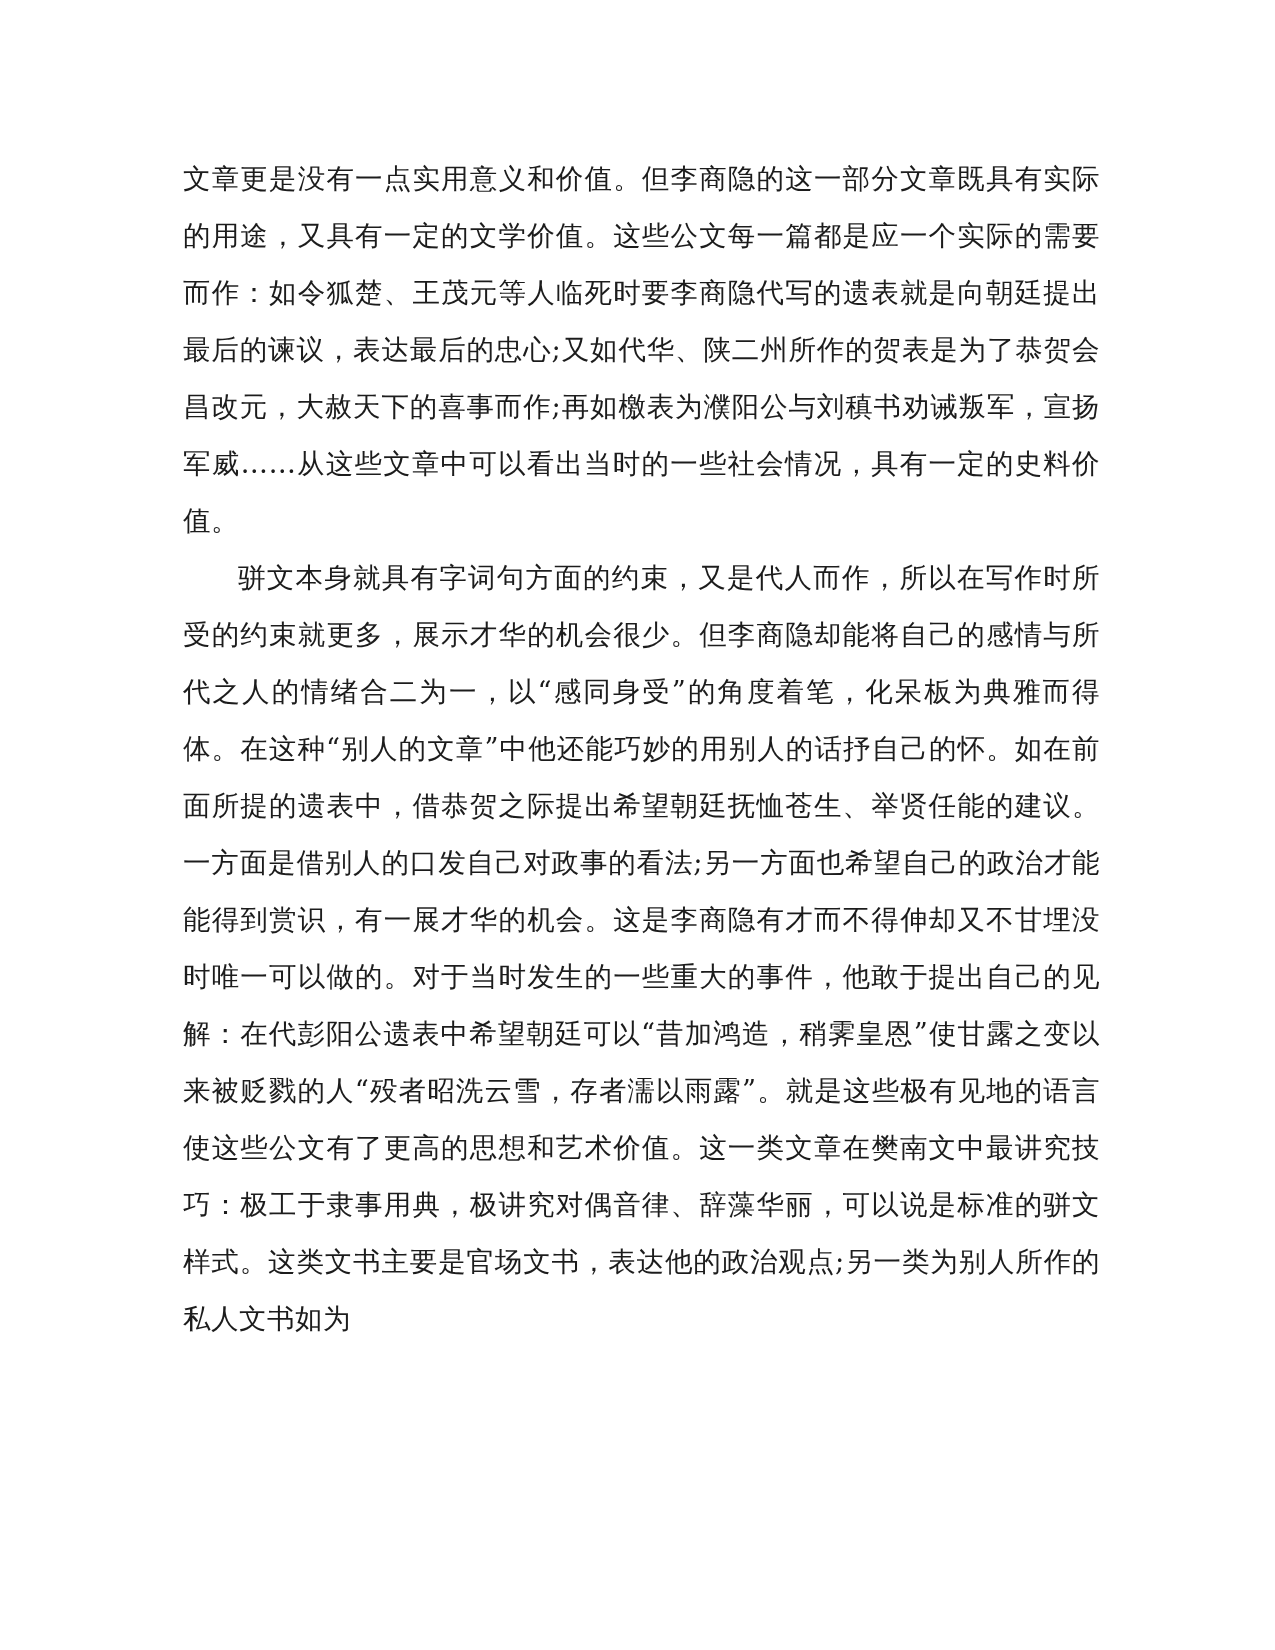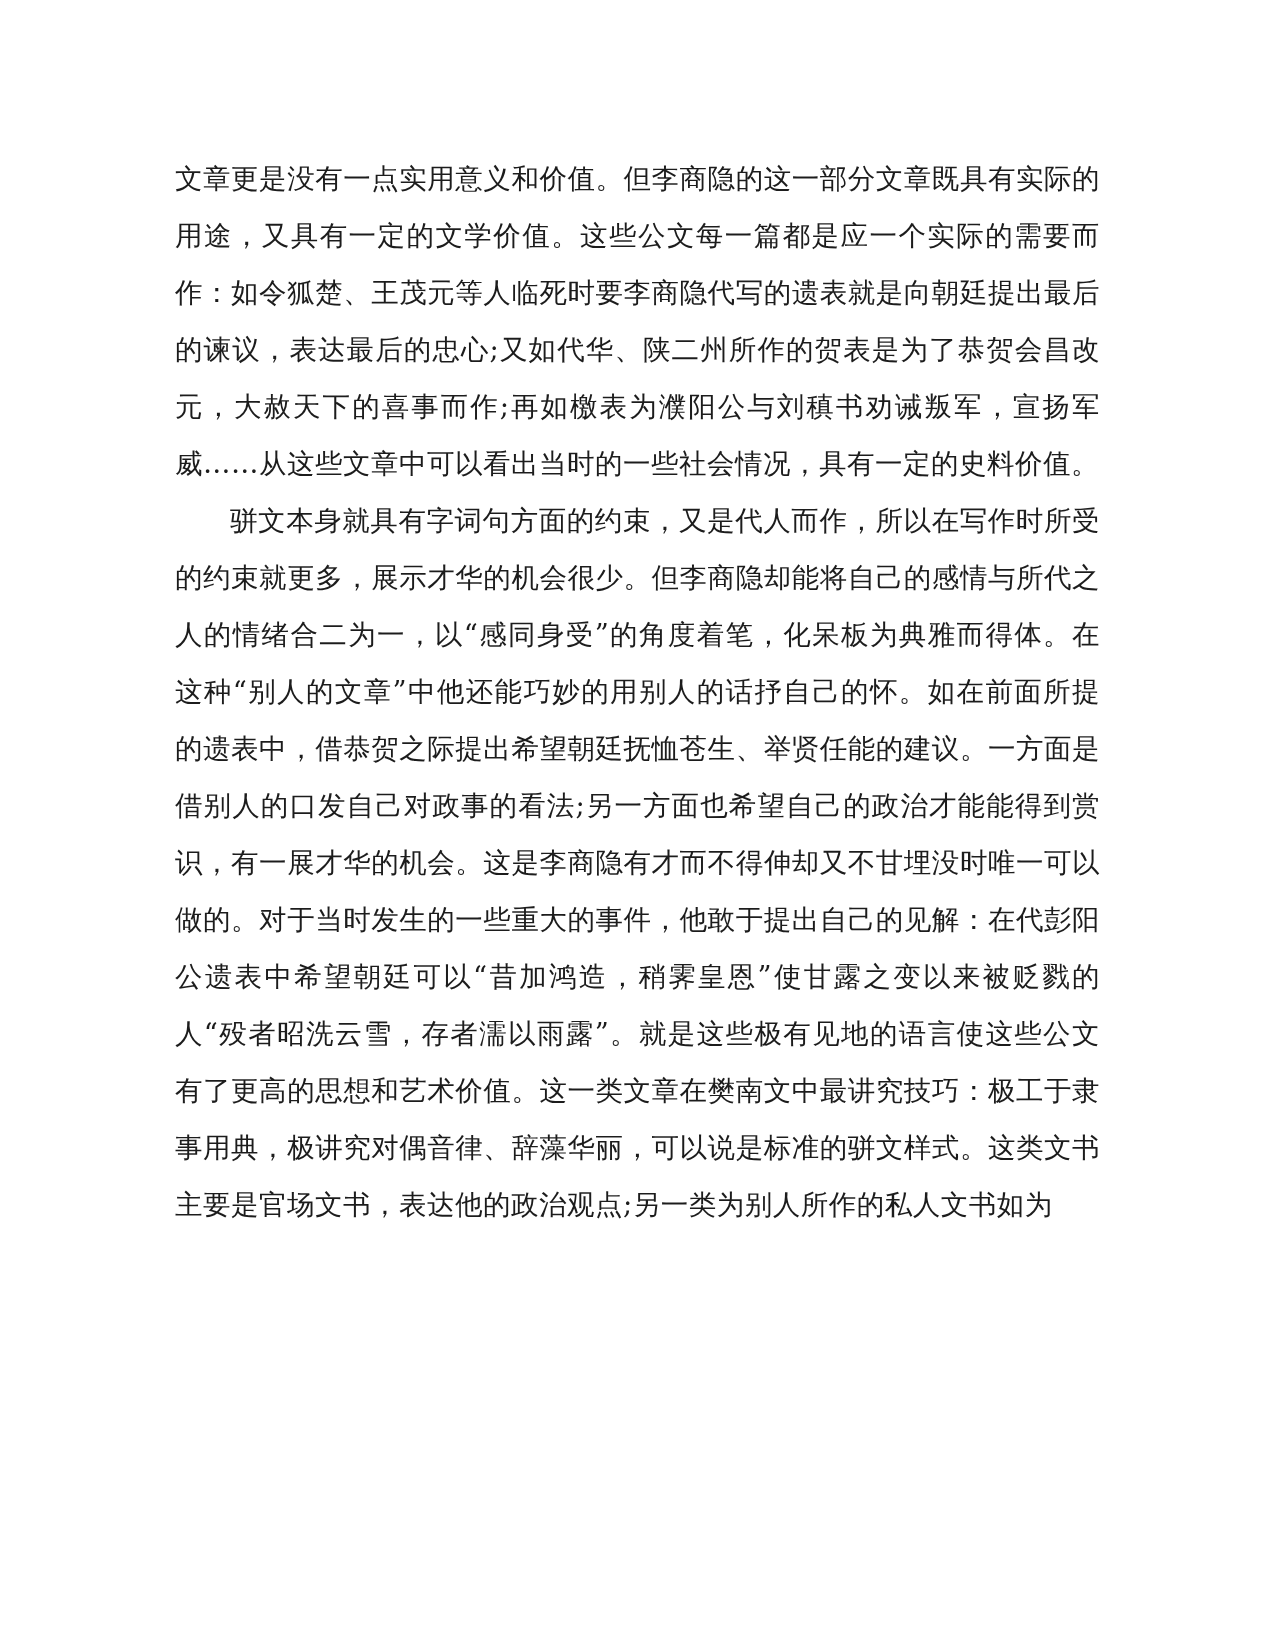--- a/index.html
+++ b/index.html
@@ -18,21 +18,21 @@
     width: 1275px;
     height: 1650px;
     box-sizing: border-box;
     padding: 150px 175px 60px 175px;
     background: #ffffff;
   }
   .doc-body {
     width: 925px;
   }
   .para {
-    margin: 0 0 0 0;
+    margin: 0 0 0 8px;
     font-size: 27.5px;
     line-height: 57px;
     letter-spacing: 0.5px;
     text-align: justify;
     text-justify: inter-ideograph;
     word-break: break-all;
     color: #1c1c1c;
   }
   .para + .para {
     margin-top: 0px;

